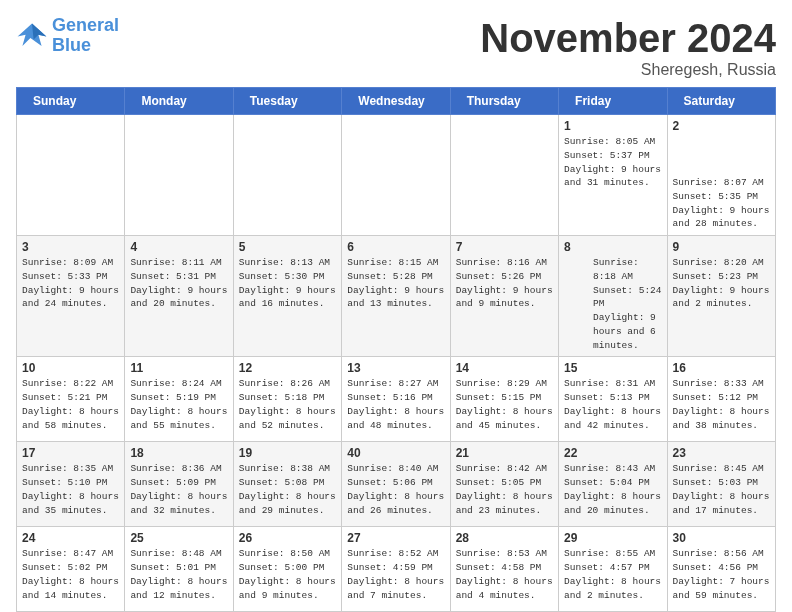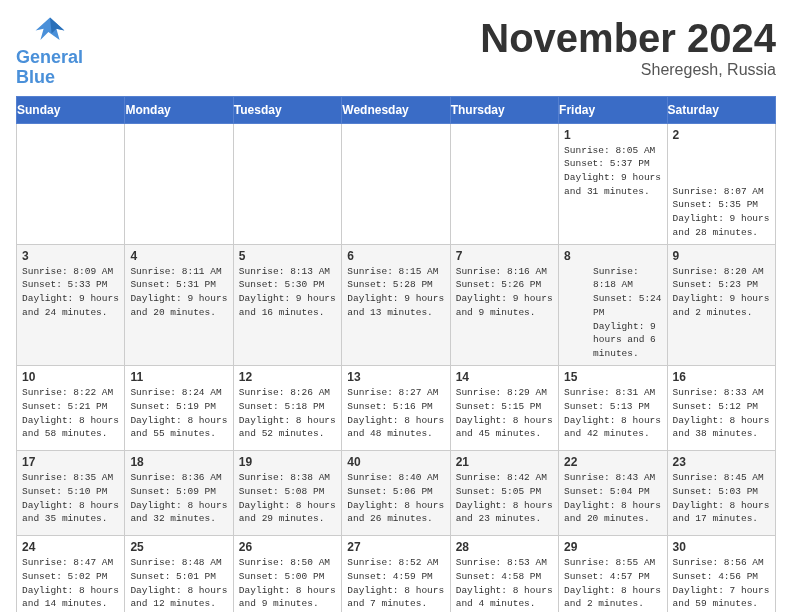--- a/index.html
+++ b/index.html
@@ -13,21 +13,20 @@
     .header-area {
       display: flex;
       justify-content: space-between;
       align-items: flex-start;
       margin-bottom: 8px;
     }
     .logo {
       display: flex;
       align-items: center;
       gap: 4px;
-      flex-direction: column;
     }
     .logo-text {
       font-size: 18px;
       font-weight: bold;
       color: #333;
       line-height: 1.1;
     }
     .logo-text span {
       color: #4a90d9;
     }
@@ -49,21 +48,21 @@
     }
     table {
       width: 100%;
       border-collapse: collapse;
       table-layout: fixed;
     }
     th {
       background-color: #3a6cc6;
       color: #fff;
       font-size: 12px;
-      padding: 6px 0;
+      padding: 6px 16px;
       text-align: left;
       font-weight: bold;
       border: 1px solid #5580d0;
     }
     td {
       border: 1px solid #ccc;
       vertical-align: top;
       padding: 4px 5px;
       font-size: 10px;
       color: #333;

